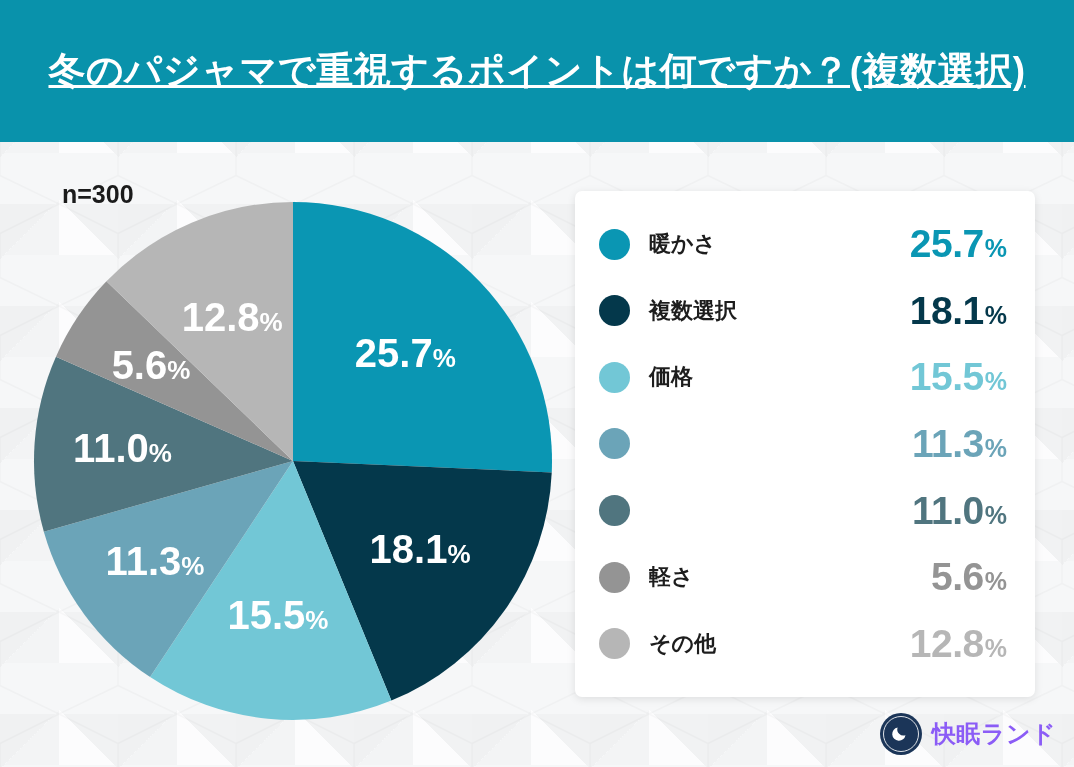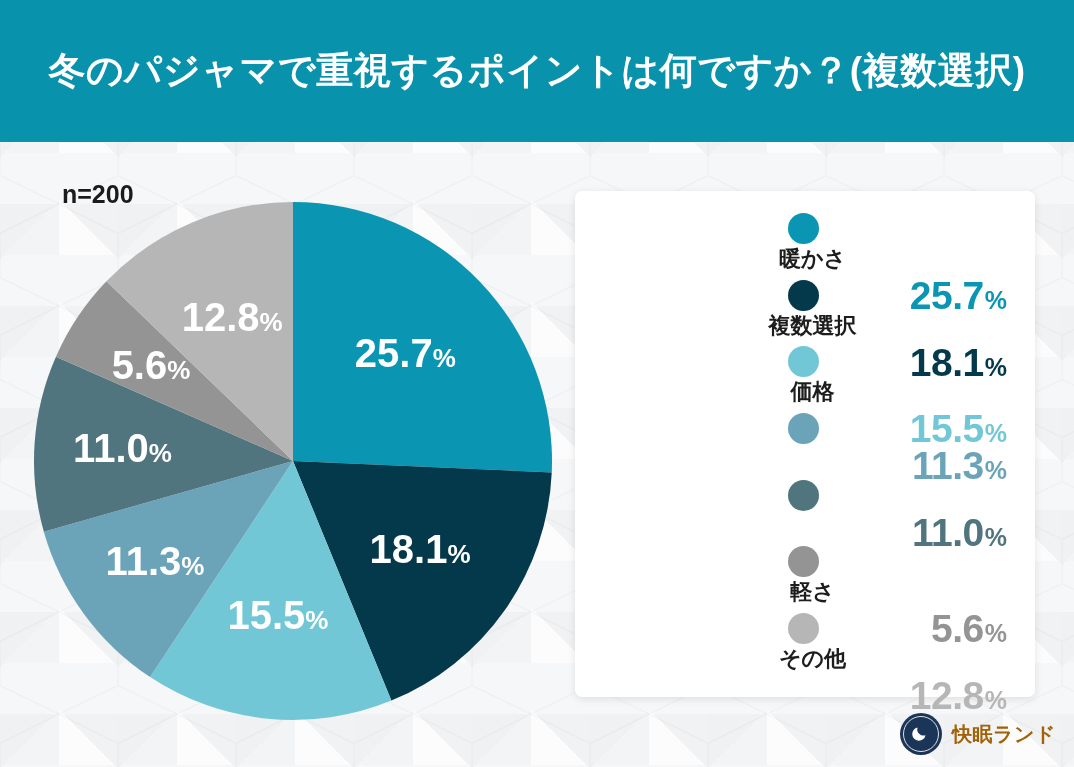--- a/index.html
+++ b/index.html
@@ -42,20 +42,21 @@
     display: flex; align-items: center; justify-content: center;
     z-index: 5;
   }
   .header-title {
     color: #ffffff;
     font-size: 37px;
     font-weight: 700;
     letter-spacing: 0.5px;
     text-align: center;
     white-space: nowrap;
+    text-decoration: underline;
   }
 
   
   .n-label {
     position: absolute;
     left: 62px; top: 180px;
     font-size: 25px;
     font-weight: 700;
     color: #1b1b1b;
     z-index: 4;
@@ -89,21 +90,20 @@
     padding: 20px 28px 20px 24px;
     box-sizing: border-box;
     display: flex;
     flex-direction: column;
     justify-content: space-around;
   }
   .legend-row {
     display: flex;
     align-items: center;
     height: 62px;
-    flex-direction: column;
   }
   .legend-dot {
     width: 31px; height: 31px;
     border-radius: 50%;
     flex: 0 0 auto;
   }
   .legend-label {
     margin-left: 19px;
     font-size: 22px;
     font-weight: 700;
@@ -137,23 +137,23 @@
   .logo-badge::after {
     content: "";
     position: absolute;
     inset: 3px;
     border-radius: 50%;
     border: 1.4px solid rgba(255,255,255,0.85);
   }
   .logo-badge svg { position: relative; z-index: 2; }
   .logo-text {
     margin-left: 10px;
-    font-size: 20px;
-    font-weight: 700;
-    color: #a16207;
+    font-size: 24px;
+    font-weight: 700;
+    color: #8b5cf6;
     letter-spacing: 0.5px;
     white-space: nowrap;
   }
 </style>
 </head>
 <body>
 
 <div id="root">
 
   <div class="bg-pattern"></div>
@@ -163,21 +163,21 @@
         <polygon points="59,0 118,29.5 118,73.5 59,102 0,73.5 0,29.5" fill="none" stroke="rgba(0,0,0,0.045)" stroke-width="1.6"></polygon>
       </pattern>
     </defs>
     <rect x="0" y="0" width="1074" height="767" fill="url(#hexpat)"></rect>
   </svg>
 
   <div class="header" id="header-bar" style="background: rgb(9, 146, 171);">
     <div class="header-title">冬のパジャマで重視するポイントは何ですか？(複数選択)</div>
   </div>
 
-  <div class="n-label">n=200</div>
+  <div class="n-label">n=300</div>
 
   <div class="pie-wrap">
     <svg class="pie-svg" viewBox="0 0 520 520" id="pie-svg" aria-hidden="true">
         <path d="M 260 260 L 260.00 1.00 A 259 259 0 0 1 518.75 271.39 Z" fill="#0a96b3"></path>
         <text class="slice-label" x="372.3" y="165.6" text-anchor="middle"><tspan class="num">25.7</tspan><tspan class="pct">%</tspan></text>
         <path d="M 260 260 L 518.75 271.39 A 259 259 0 0 1 358.36 499.59 Z" fill="#04384b"></path>
         <text class="slice-label" x="387.1" y="362.4" text-anchor="middle"><tspan class="num">18.1</tspan><tspan class="pct">%</tspan></text>
         <path d="M 260 260 L 358.36 499.59 A 259 259 0 0 1 117.12 476.03 Z" fill="#72c7d6"></path>
         <text class="slice-label" x="244.9" y="427.7" text-anchor="middle"><tspan class="num">15.5</tspan><tspan class="pct">%</tspan></text>
         <path d="M 260 260 L 117.12 476.03 A 259 259 0 0 1 10.83 330.69 Z" fill="#6ba4b8"></path>

